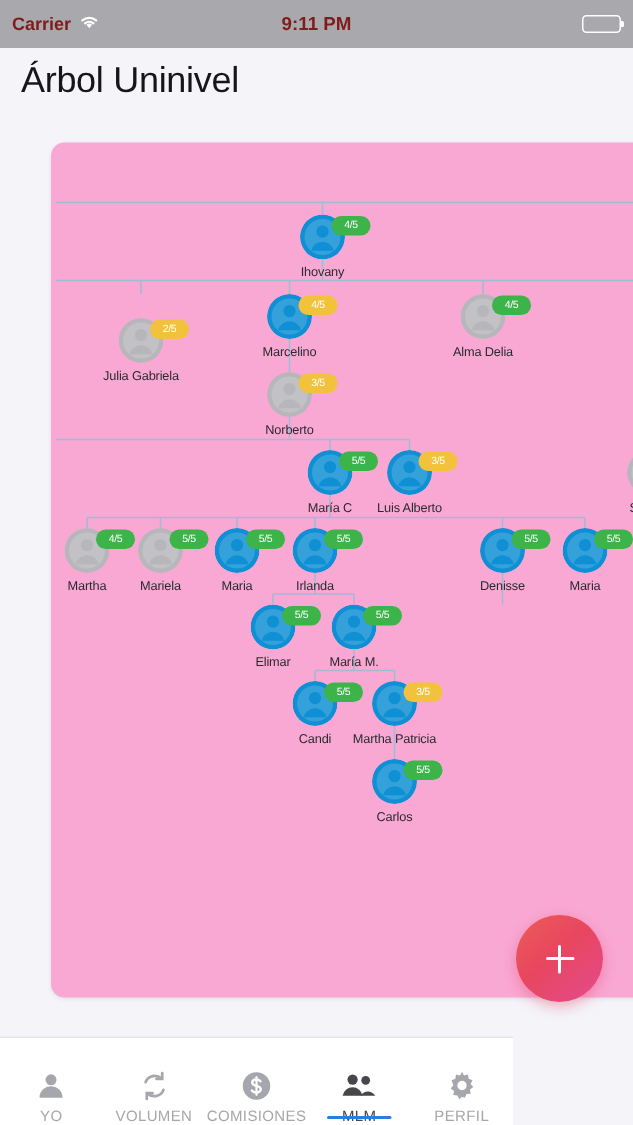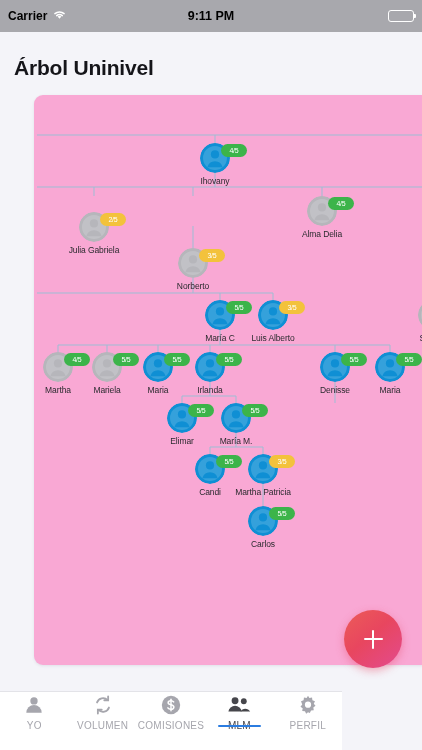--- a/index.html
+++ b/index.html
@@ -22,21 +22,21 @@
     overflow: hidden;
   }
 
   
   .statusbar {
     position: absolute;
     top: 0; left: 0;
     width: 422px;
     height: 22px;
     background: #a8a8ad;
-    color: #000000;
+    color: #7f1d1d;
     font-size: 12px;
     font-weight: bold;
     display: flex;
     align-items: center;
     box-sizing: border-box;
     padding: 16px 8px;
   }
   .sb-left { display: flex; align-items: center; gap: 5px; }
   .wifi-ic { display:block; }
   .sb-center {
@@ -74,25 +74,25 @@
   .battery-fill {
     height: 100%;
     width: 100%;
     background: #ffffff;
     border-radius: 1px;
   }
 
   
   .page-title {
     position: absolute;
-    top: 56px;
+    top: 40px;
     left: 14px;
-    font-size: 21px;
+    font-size: 24px;
     color: #15151a;
-    font-weight: bold;
+    font-weight: normal;
     letter-spacing: -0.2px;
     white-space: nowrap;
   }
 
   
   .card {
     position: absolute;
     left: 10px;
     top: 95px;
     width: 402px;
@@ -191,21 +191,21 @@
   
   .tabbar {
     position: absolute;
     left: 0;
     bottom: 0;
     width: 342px;
     height: 58px;
     background: #ffffff;
     border-top: 0.6px solid #e3e3e8;
     display: flex;
-    align-items: flex-start;
+    align-items: flex-end;
     margin-top: 25px;
   }
   .tab {
     flex: 1;
     position: relative;
     display: flex;
     flex-direction: column;
     align-items: center;
     justify-content: center;
     gap: 4px;
@@ -309,20 +309,34 @@
               <svg width="30" height="30" viewBox="0 0 30 30">
                 <circle cx="15" cy="15" r="15" fill="#b6b6bb"></circle>
                 <circle cx="15" cy="15" r="12" fill="rgba(255,255,255,0.16)"></circle>
                 <circle cx="15" cy="11.4" r="4.1" fill="#b6b6bb"></circle>
                 <path d="M7.4 24.2 a7.8 7.8 0 0 1 15.2 0 Z" fill="#b6b6bb"></path>
               </svg>
             </div>
             <div class="badge" style="background: rgb(243, 194, 60);">2/5</div>
           </div>
           <div class="node-label">Julia Gabriela</div>
+        </div>
+        <div class="node" style="left: 159px; top: 101px;">
+          <div class="node-av-wrap">
+            <div class="avatar">
+              <svg width="30" height="30" viewBox="0 0 30 30">
+                <circle cx="15" cy="15" r="15" fill="#0f8fd4"></circle>
+                <circle cx="15" cy="15" r="12" fill="rgba(255,255,255,0.16)"></circle>
+                <circle cx="15" cy="11.4" r="4.1" fill="#0f8fd4"></circle>
+                <path d="M7.4 24.2 a7.8 7.8 0 0 1 15.2 0 Z" fill="#0f8fd4"></path>
+              </svg>
+            </div>
+            <div class="badge" style="background: rgb(243, 194, 60);">4/5</div>
+          </div>
+          <div class="node-label">Marcelino</div>
         </div>
         <div class="node" style="left: 288px; top: 101px;">
           <div class="node-av-wrap">
             <div class="avatar">
               <svg width="30" height="30" viewBox="0 0 30 30">
                 <circle cx="15" cy="15" r="15" fill="#b6b6bb"></circle>
                 <circle cx="15" cy="15" r="12" fill="rgba(255,255,255,0.16)"></circle>
                 <circle cx="15" cy="11.4" r="4.1" fill="#b6b6bb"></circle>
                 <path d="M7.4 24.2 a7.8 7.8 0 0 1 15.2 0 Z" fill="#b6b6bb"></path>
               </svg>

